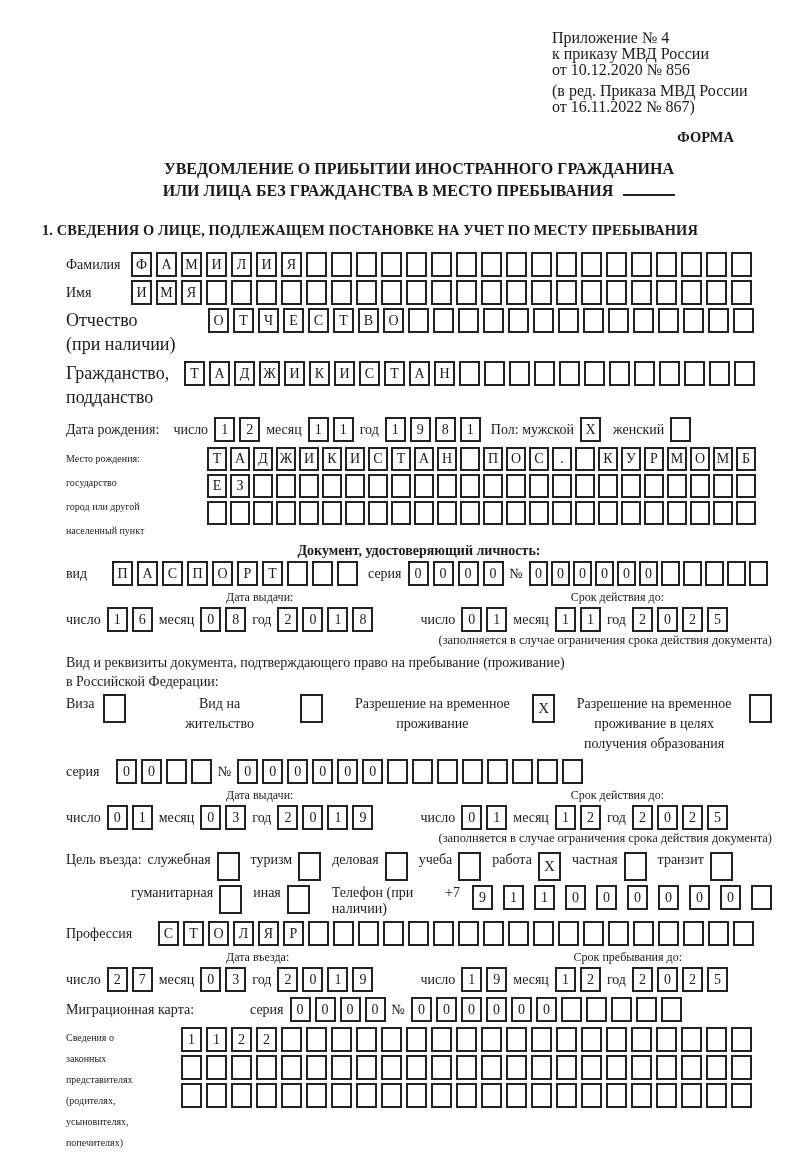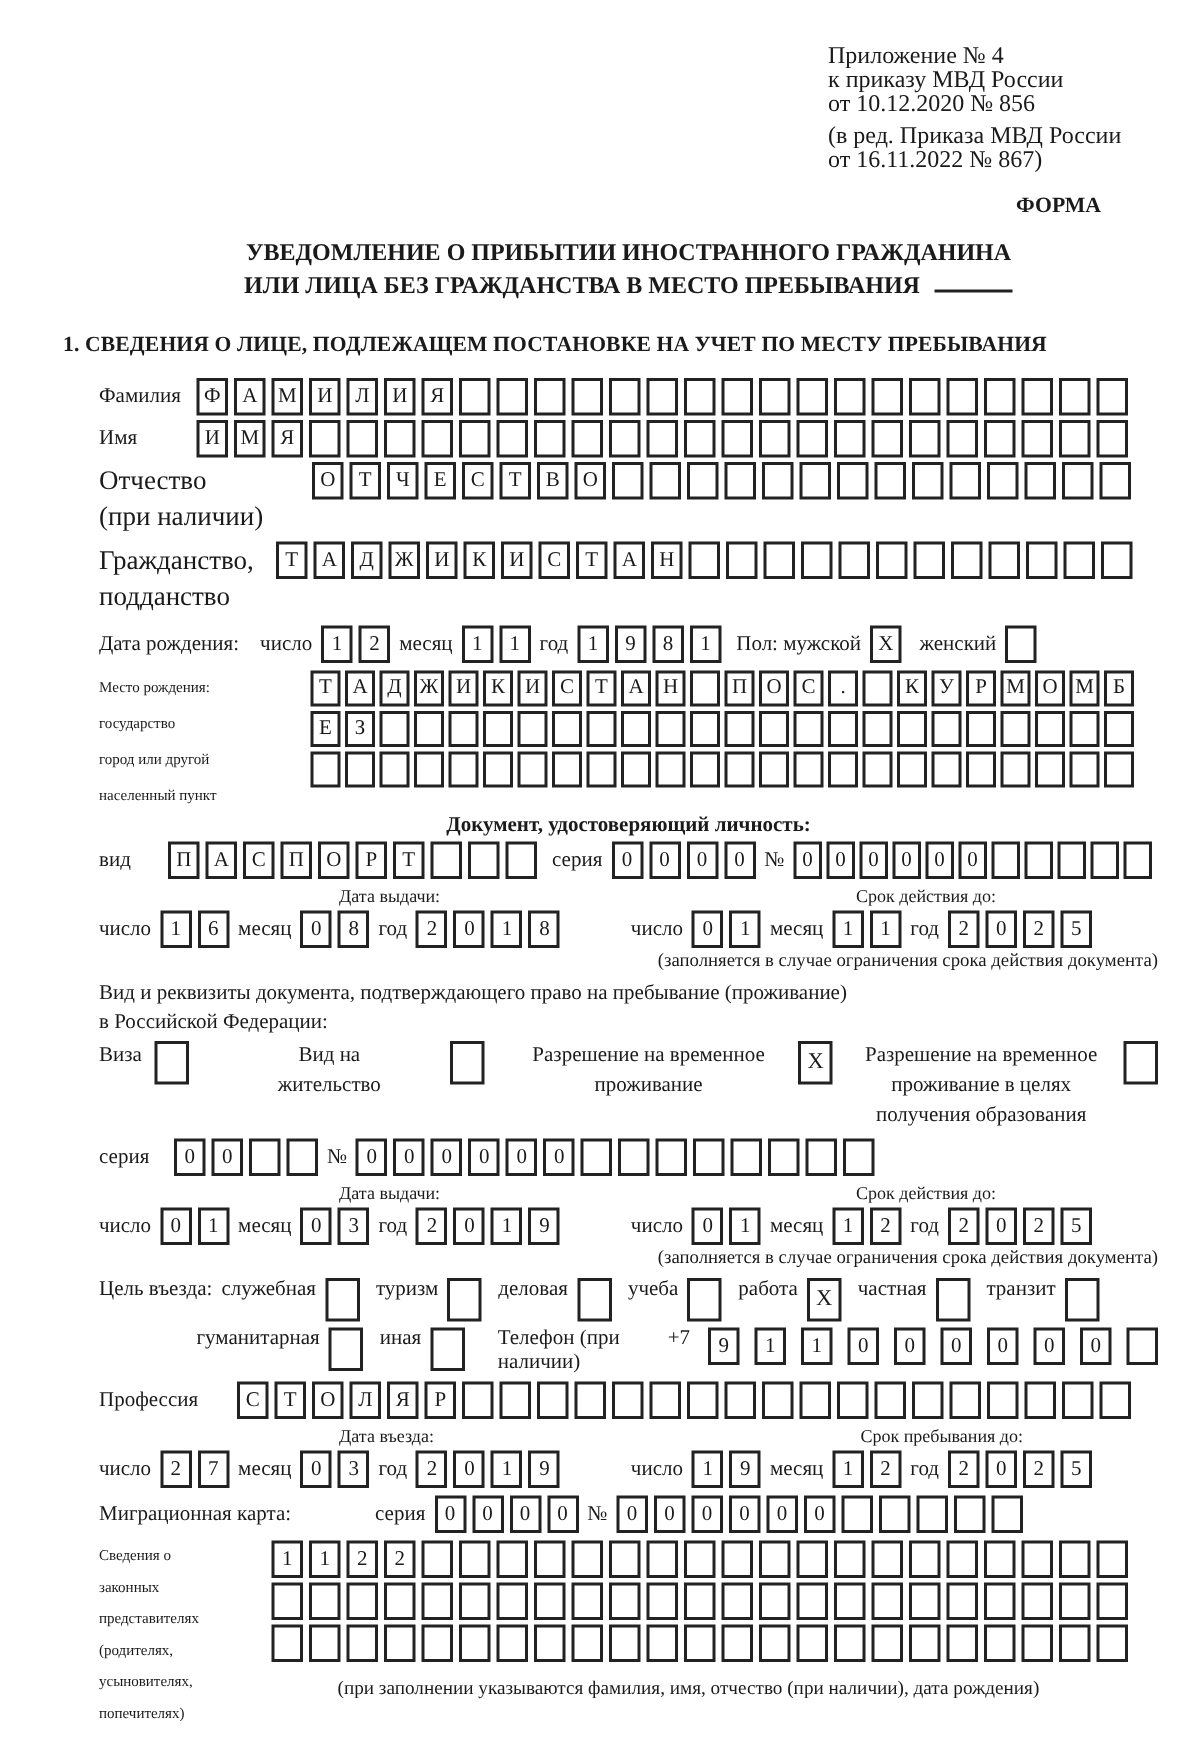--- a/index.html
+++ b/index.html
@@ -759,17 +759,16 @@
           <div class="cell"></div>
           <div class="cell"></div>
           <div class="cell"></div>
           <div class="cell"></div>
           <div class="cell"></div>
           <div class="cell"></div>
           <div class="cell"></div>
           <div class="cell"></div>
           <div class="cell"></div>
         </div>
-      <div class="rep-note">(при заполнении указываются фамилия, имя, отчество (при наличии), дата рождения)</div>
     </div>
   </div>
 
 </div>
 
 </body></html>

